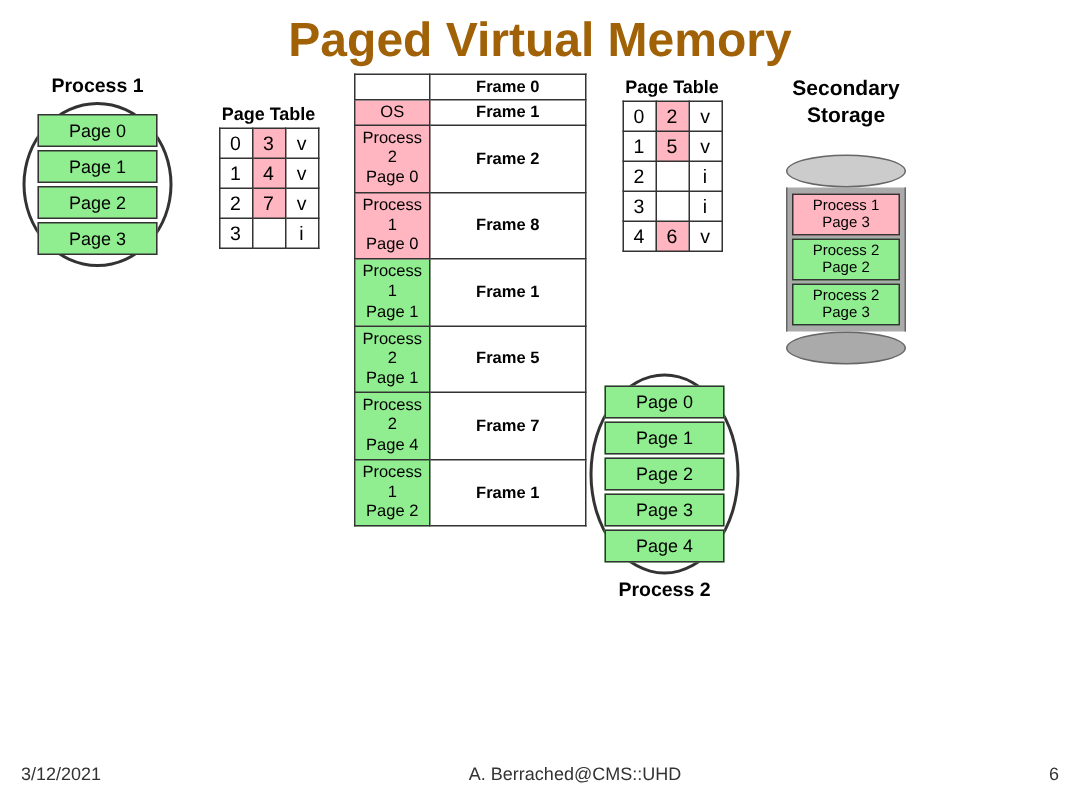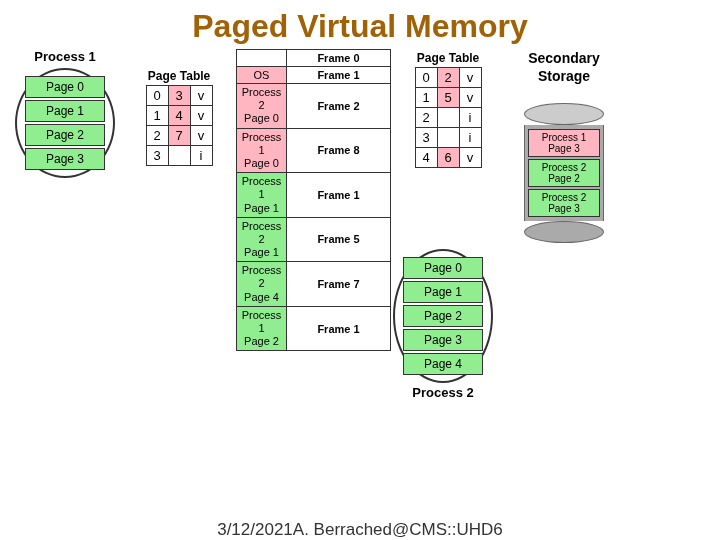--- a/index.html
+++ b/index.html
@@ -209,27 +209,27 @@
       text-align: center;
       padding: 2px;
     }
 
     .sec-page-box.highlight {
       background: #FFB6C1;
     }
 
     .footer-row {
       position: absolute;
-      bottom: 0;
+      bottom: 17px;
       left: 0;
       right: 0;
       display: flex;
-      justify-content: center;
+      justify-content: space-between;
       padding: 0 14px;
-      font-size: 17px;
+      font-size: 12px;
       color: #333;
     }
 
     .process2-label {
       font-size: 13px;
       font-weight: bold;
       margin-top: 2px;
     }
   </style>
 </head>

